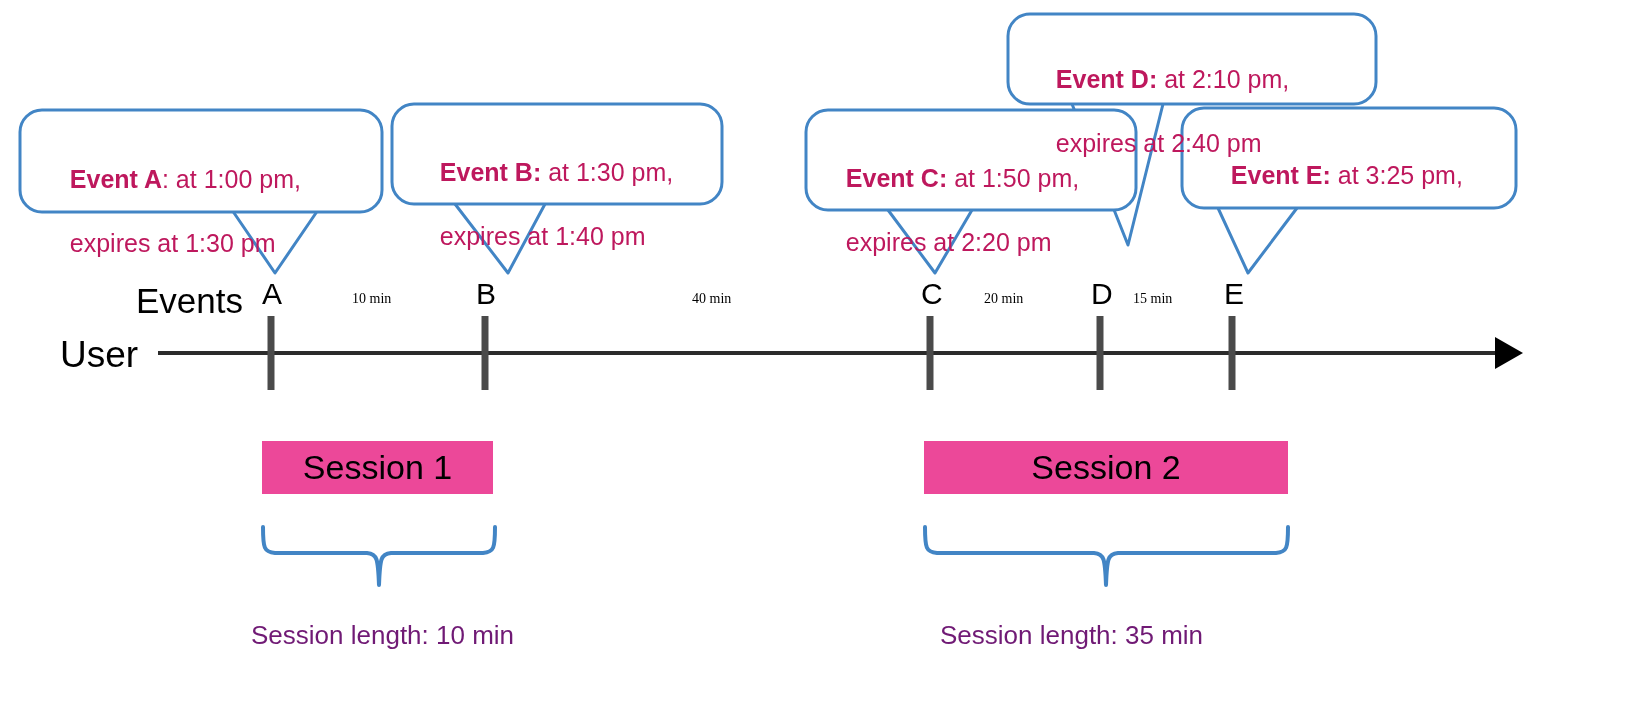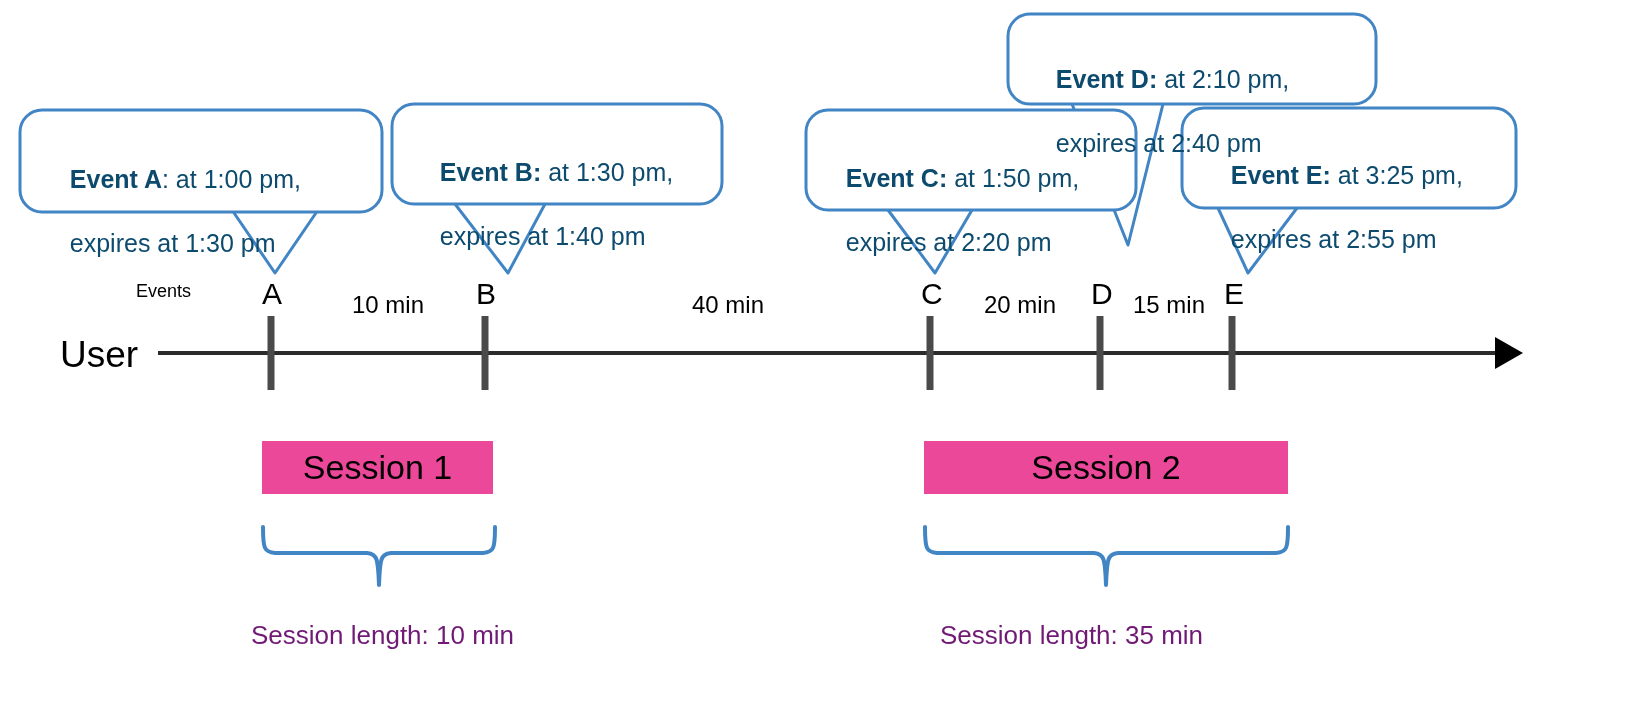--- a/index.html
+++ b/index.html
@@ -1,25 +1,25 @@
 <!DOCTYPE html>
 <html><head>
 <meta charset="utf-8">
 <style>
   html,body{margin:0;padding:0;background:#ffffff;}
   body{font-family:"Liberation Sans",sans-serif;}
   #stage{position:relative;width:1634px;height:702px;background:#ffffff;overflow:hidden;}
   svg.layer{position:absolute;left:0;top:0;width:1634px;height:702px;}
-  .bubble-text{position:absolute;color:#0c4a6e;font-size:25px;line-height:32px;white-space:pre-wrap;}
+  .bubble-text{position:absolute;color:#be185d;font-size:25px;line-height:32px;white-space:pre-wrap;}
   .bubble-text b{font-weight:bold;}
   .axis-label{position:absolute;color:#000000;}
   .user-label{font-size:37px;}
-  .events-label{font-size:18px;}
+  .events-label{font-size:35px;}
   .marker-label{font-size:30px;}
-  .interval-label{font-size:24px;}
+  .interval-label{font-size:14px;font-family:Liberation Serif, serif;}
   .session-box{position:absolute;background:#ec4899;display:flex;align-items:center;justify-content:center;color:#000000;font-size:34px;margin-top:16px;}
   .caption{position:absolute;color:#701a75;font-size:26px;white-space:nowrap;}
 </style>
 </head>
 <body>
 
 <div id="stage">
 
   <svg class="layer" viewBox="0 0 1634 702">
 
@@ -93,21 +93,20 @@
     <span>expires at 2:20 pm</span>
   </div>
 
   <div class="bubble-text" style="left:1028px; top:31px; width:345px;">
     <b>Event D:</b><span> at 2:10 pm,</span><br>
     <span>expires at 2:40 pm</span>
   </div>
 
   <div class="bubble-text" style="left:1203px; top:127px; width:315px;">
     <b>Event E:</b><span> at 3:25 pm,</span><br>
-    <span>expires at 2:55 pm</span>
   </div>
 
   <div class="axis-label user-label" style="left:60px; top:334px;">User</div>
   <div class="axis-label events-label" style="left:136px; top:281px;">Events</div>
 
   <div class="axis-label marker-label" style="left:262px; top:277px;">A</div>
   <div class="axis-label marker-label" style="left:476px; top:277px;">B</div>
   <div class="axis-label marker-label" style="left:921px; top:277px;">C</div>
   <div class="axis-label marker-label" style="left:1091px; top:277px;">D</div>
   <div class="axis-label marker-label" style="left:1224px; top:277px;">E</div>

